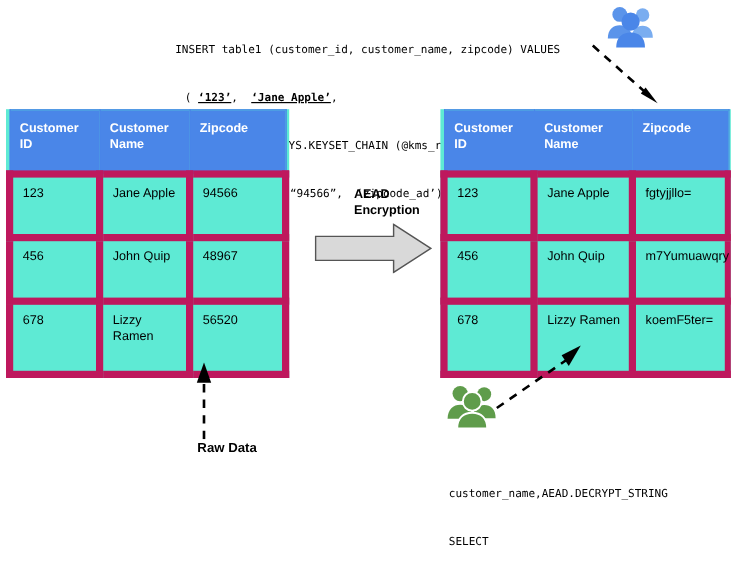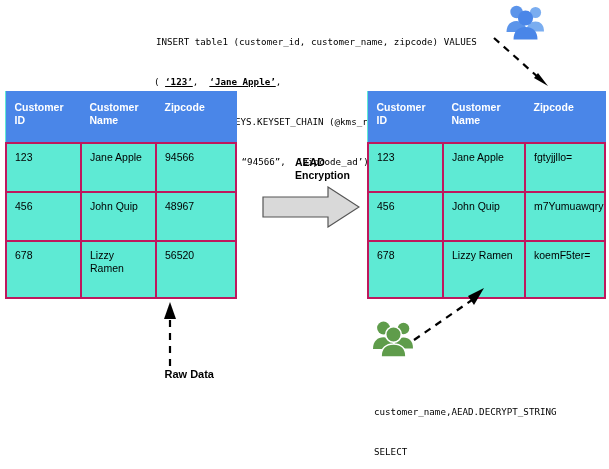--- a/index.html
+++ b/index.html
@@ -29,41 +29,41 @@
     line-height: 13.4px;
     color: #000000;
     white-space: pre;
   }
   #insert-query {
     left: 144px;
     top: 8px;
     text-align: left;
   }
   #insert-query .ln { display: block; }
-  #insert-query .ln-1 { margin-left: 12px; }
+  #insert-query .ln-1 { margin-left: 2px; }
   #insert-query .ln-2 { margin-left: 10px; }
   #insert-query .ln-3 { margin-left: 8px; }
   #insert-query .ln-4 { margin-left: -2px; }
   .kbold { font-weight: bold; text-decoration: underline; }
 
   #select-query {
     left: 374px;
     top: 378px;
   }
   #select-query .ln { display: block; }
 
   
   .data-table {
     position: absolute;
     border-collapse: collapse;
     table-layout: fixed;
     background: #5eead4;
   }
   .data-table td, .data-table th {
-    border: 2px solid #be185d;
+    border: 6px solid #be185d;
     vertical-align: top;
     padding: 7px 7px 7px 8px;
     font-size: 10.5px;
     line-height: 13px;
     color: #000000;
     font-weight: normal;
     text-align: left;
   }
   .data-table thead th {
     background: #4a86e8;

